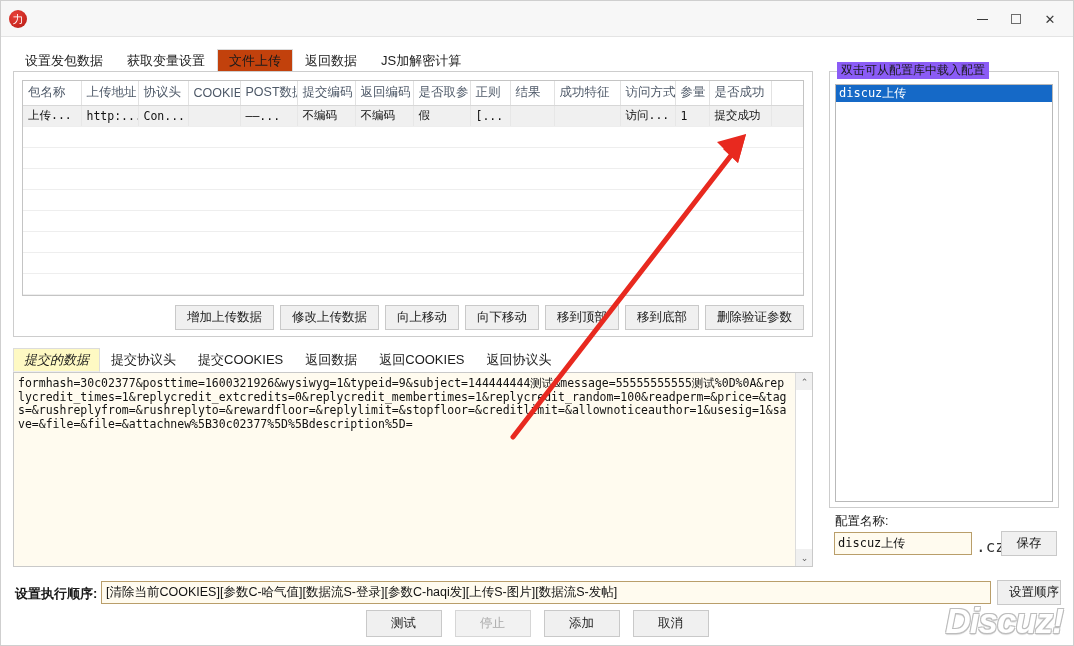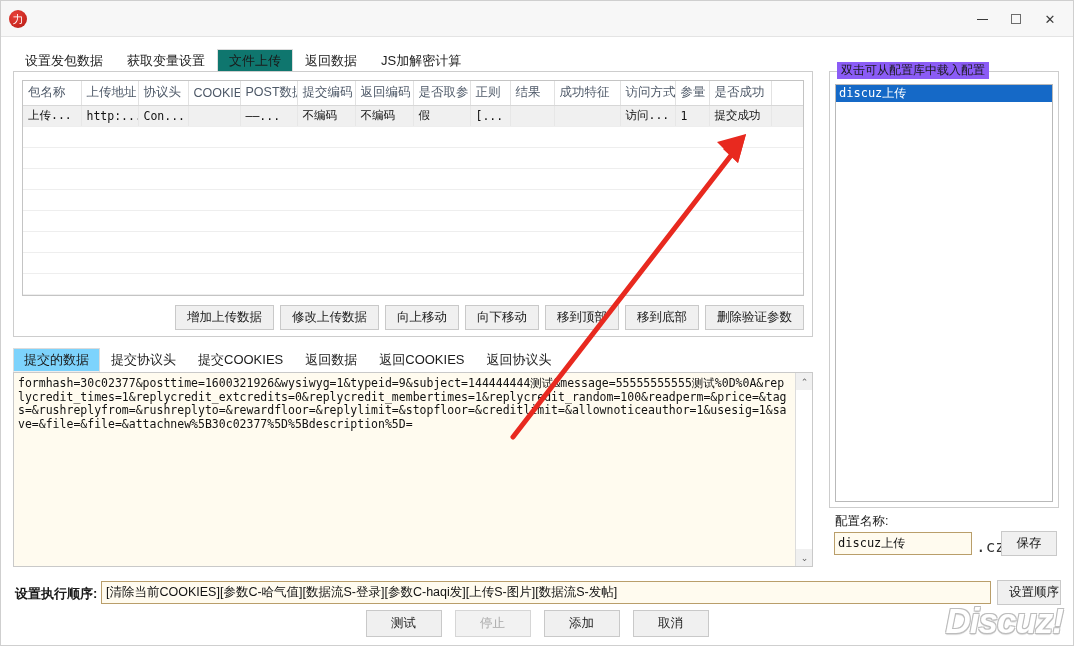--- a/index.html
+++ b/index.html
@@ -63,21 +63,21 @@
   .tab {
     padding: 3px 11px 4px 11px;
     color: #1a1a1a;
     background: transparent;
     border: 1px solid transparent;
     line-height: 15px;
     cursor: default;
     white-space: nowrap;
   }
   .tab.active {
-    background: #0f766e;
+    background: #c2410c;
     border: 1px solid #dcdcdc;
     border-bottom-color: #eeeeee;
   }
 
   
   .panel-main {
     position: absolute; left: 12px; top: 70px;
     width: 800px; height: 266px;
     background: #ffffff;
     border: 1px solid #cdcdcd;
@@ -145,21 +145,21 @@
 
   
   .tabstrip2 {
     position: absolute; left: 12px; top: 348px;
     height: 23px;
     display: flex; align-items: flex-end;
     font-size: 13px;
   }
   .tabstrip2 .tab { padding: 3px 10px 4px 10px; }
   .tabstrip2 .tab.active {
-    background: #7dd3fc; border: 1px solid #dcdcdc; border-bottom-color: #eeeeee;
+    background: #fef9c3; border: 1px solid #dcdcdc; border-bottom-color: #eeeeee; font-style: italic;
   }
 
   
   .data-box {
     position: absolute; left: 12px; top: 371px;
     width: 800px; height: 195px;
     border: 1px solid #c9c9c9;
     background: #fffbef;
     overflow: hidden;
   }

